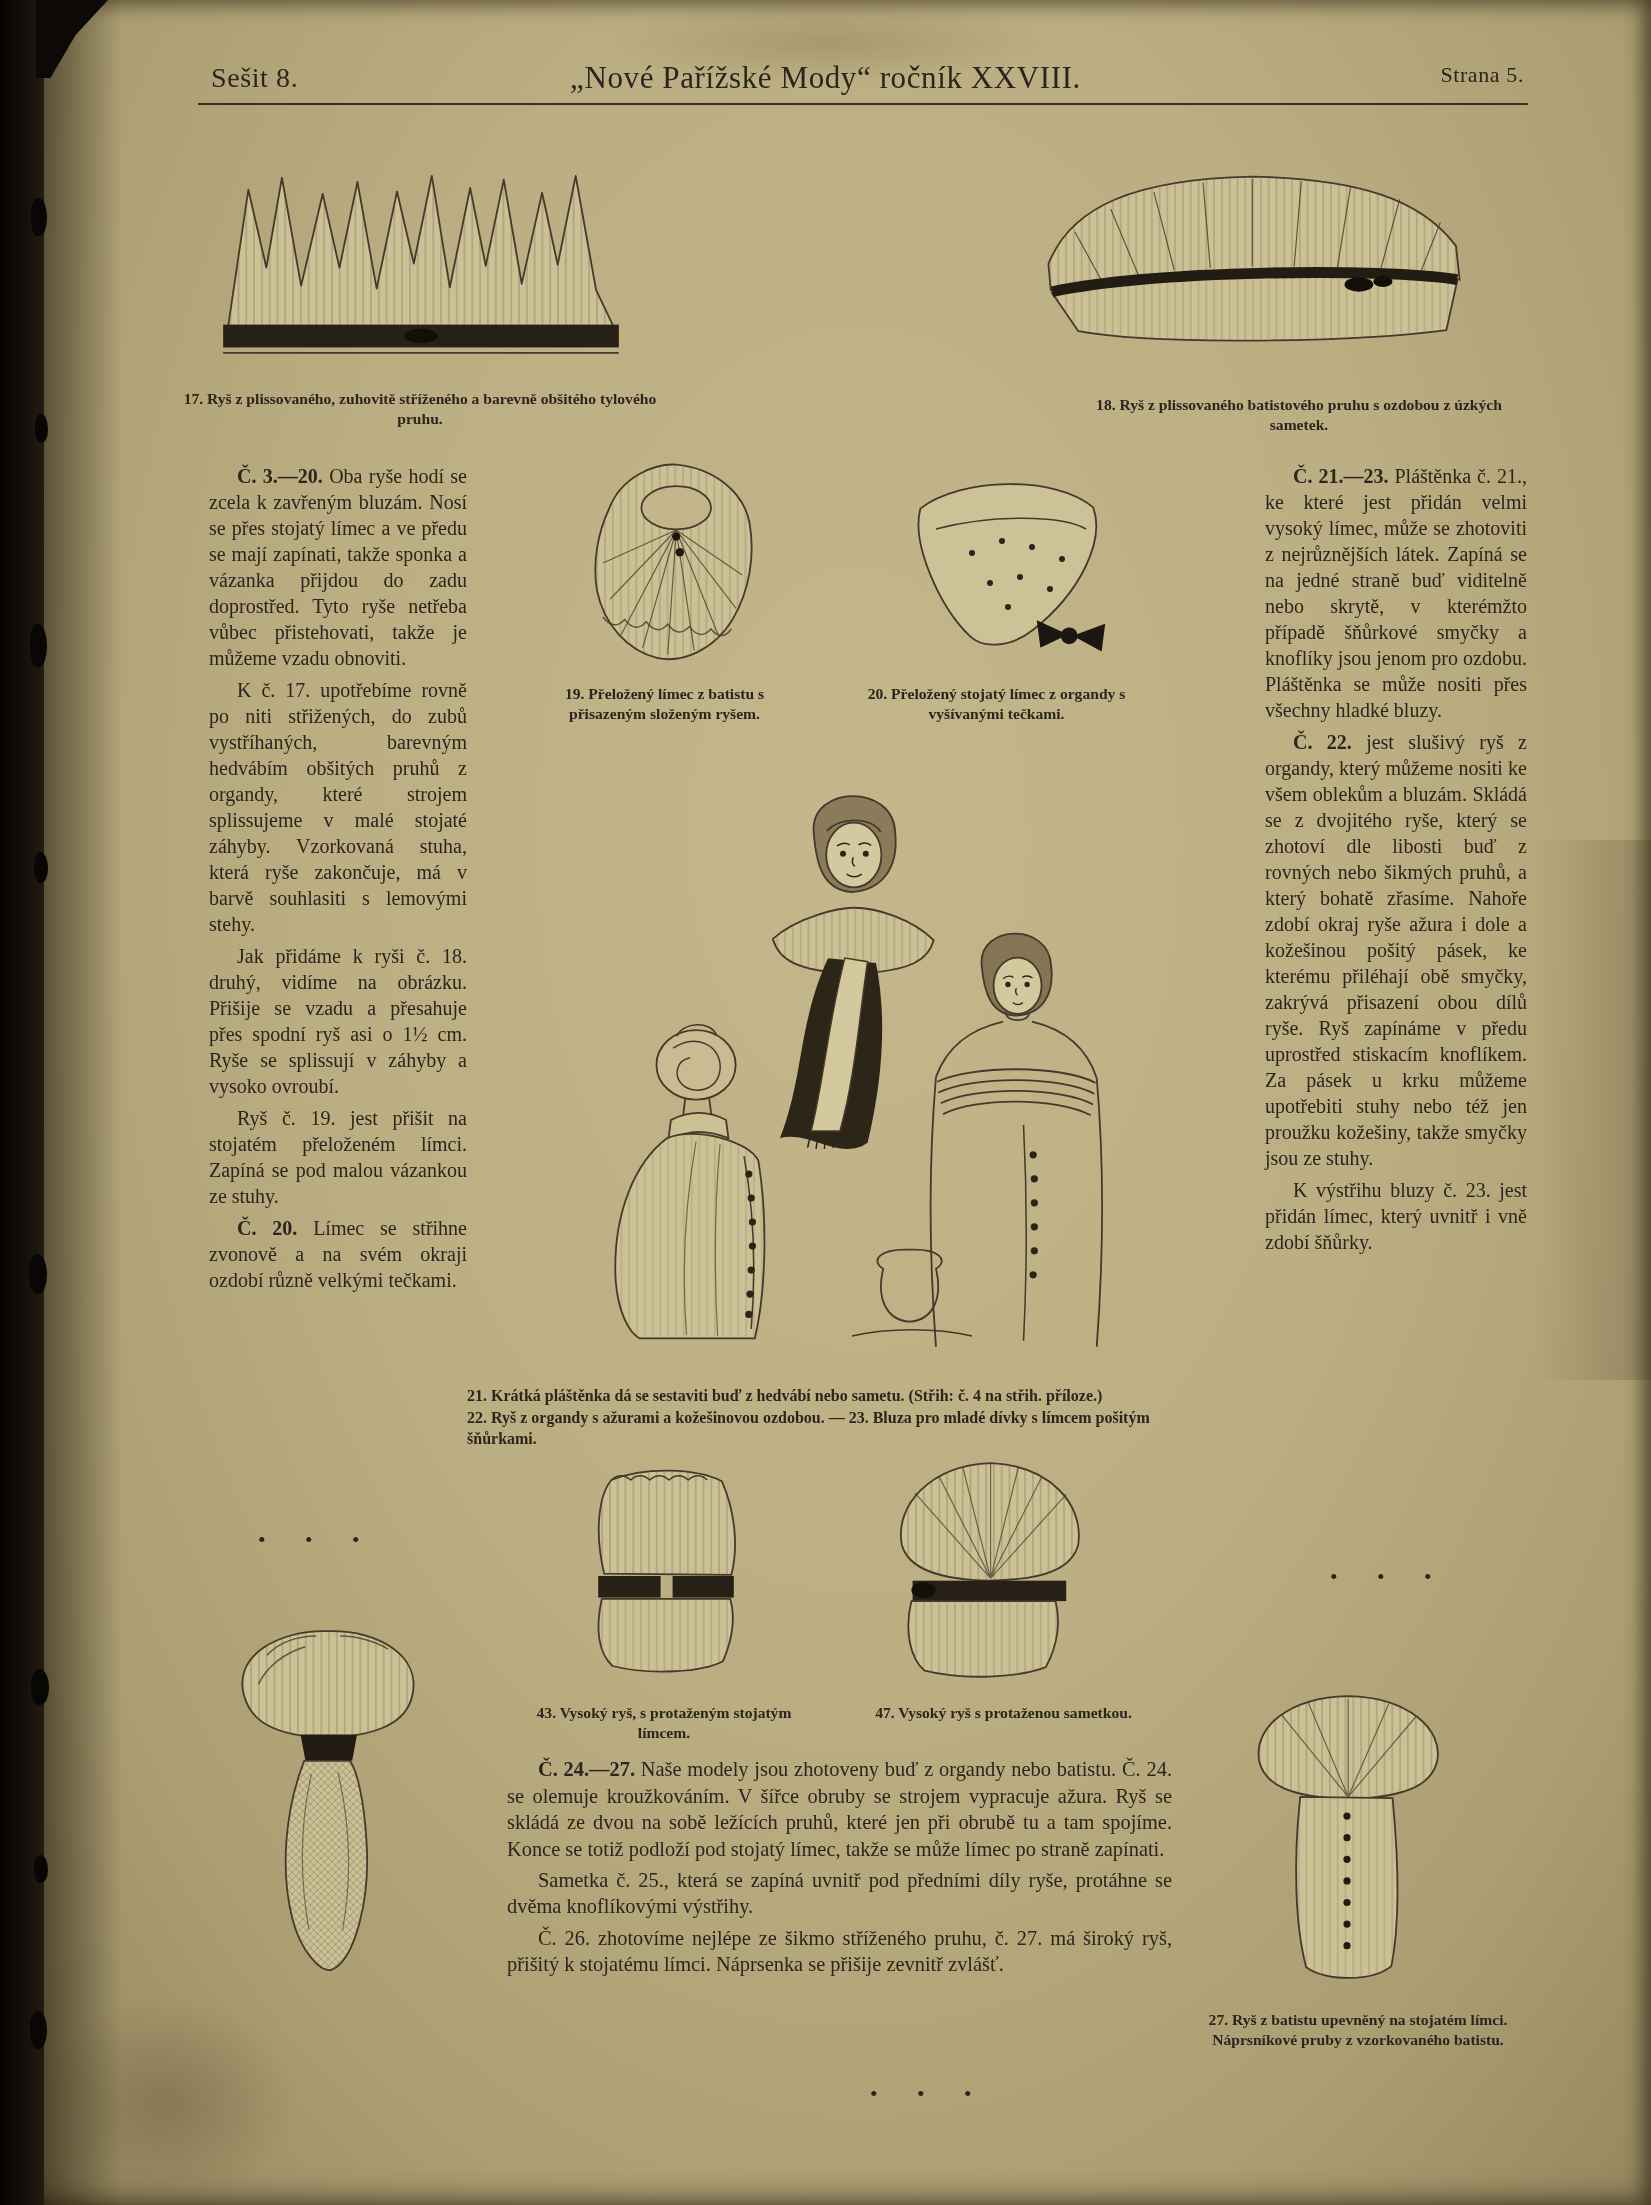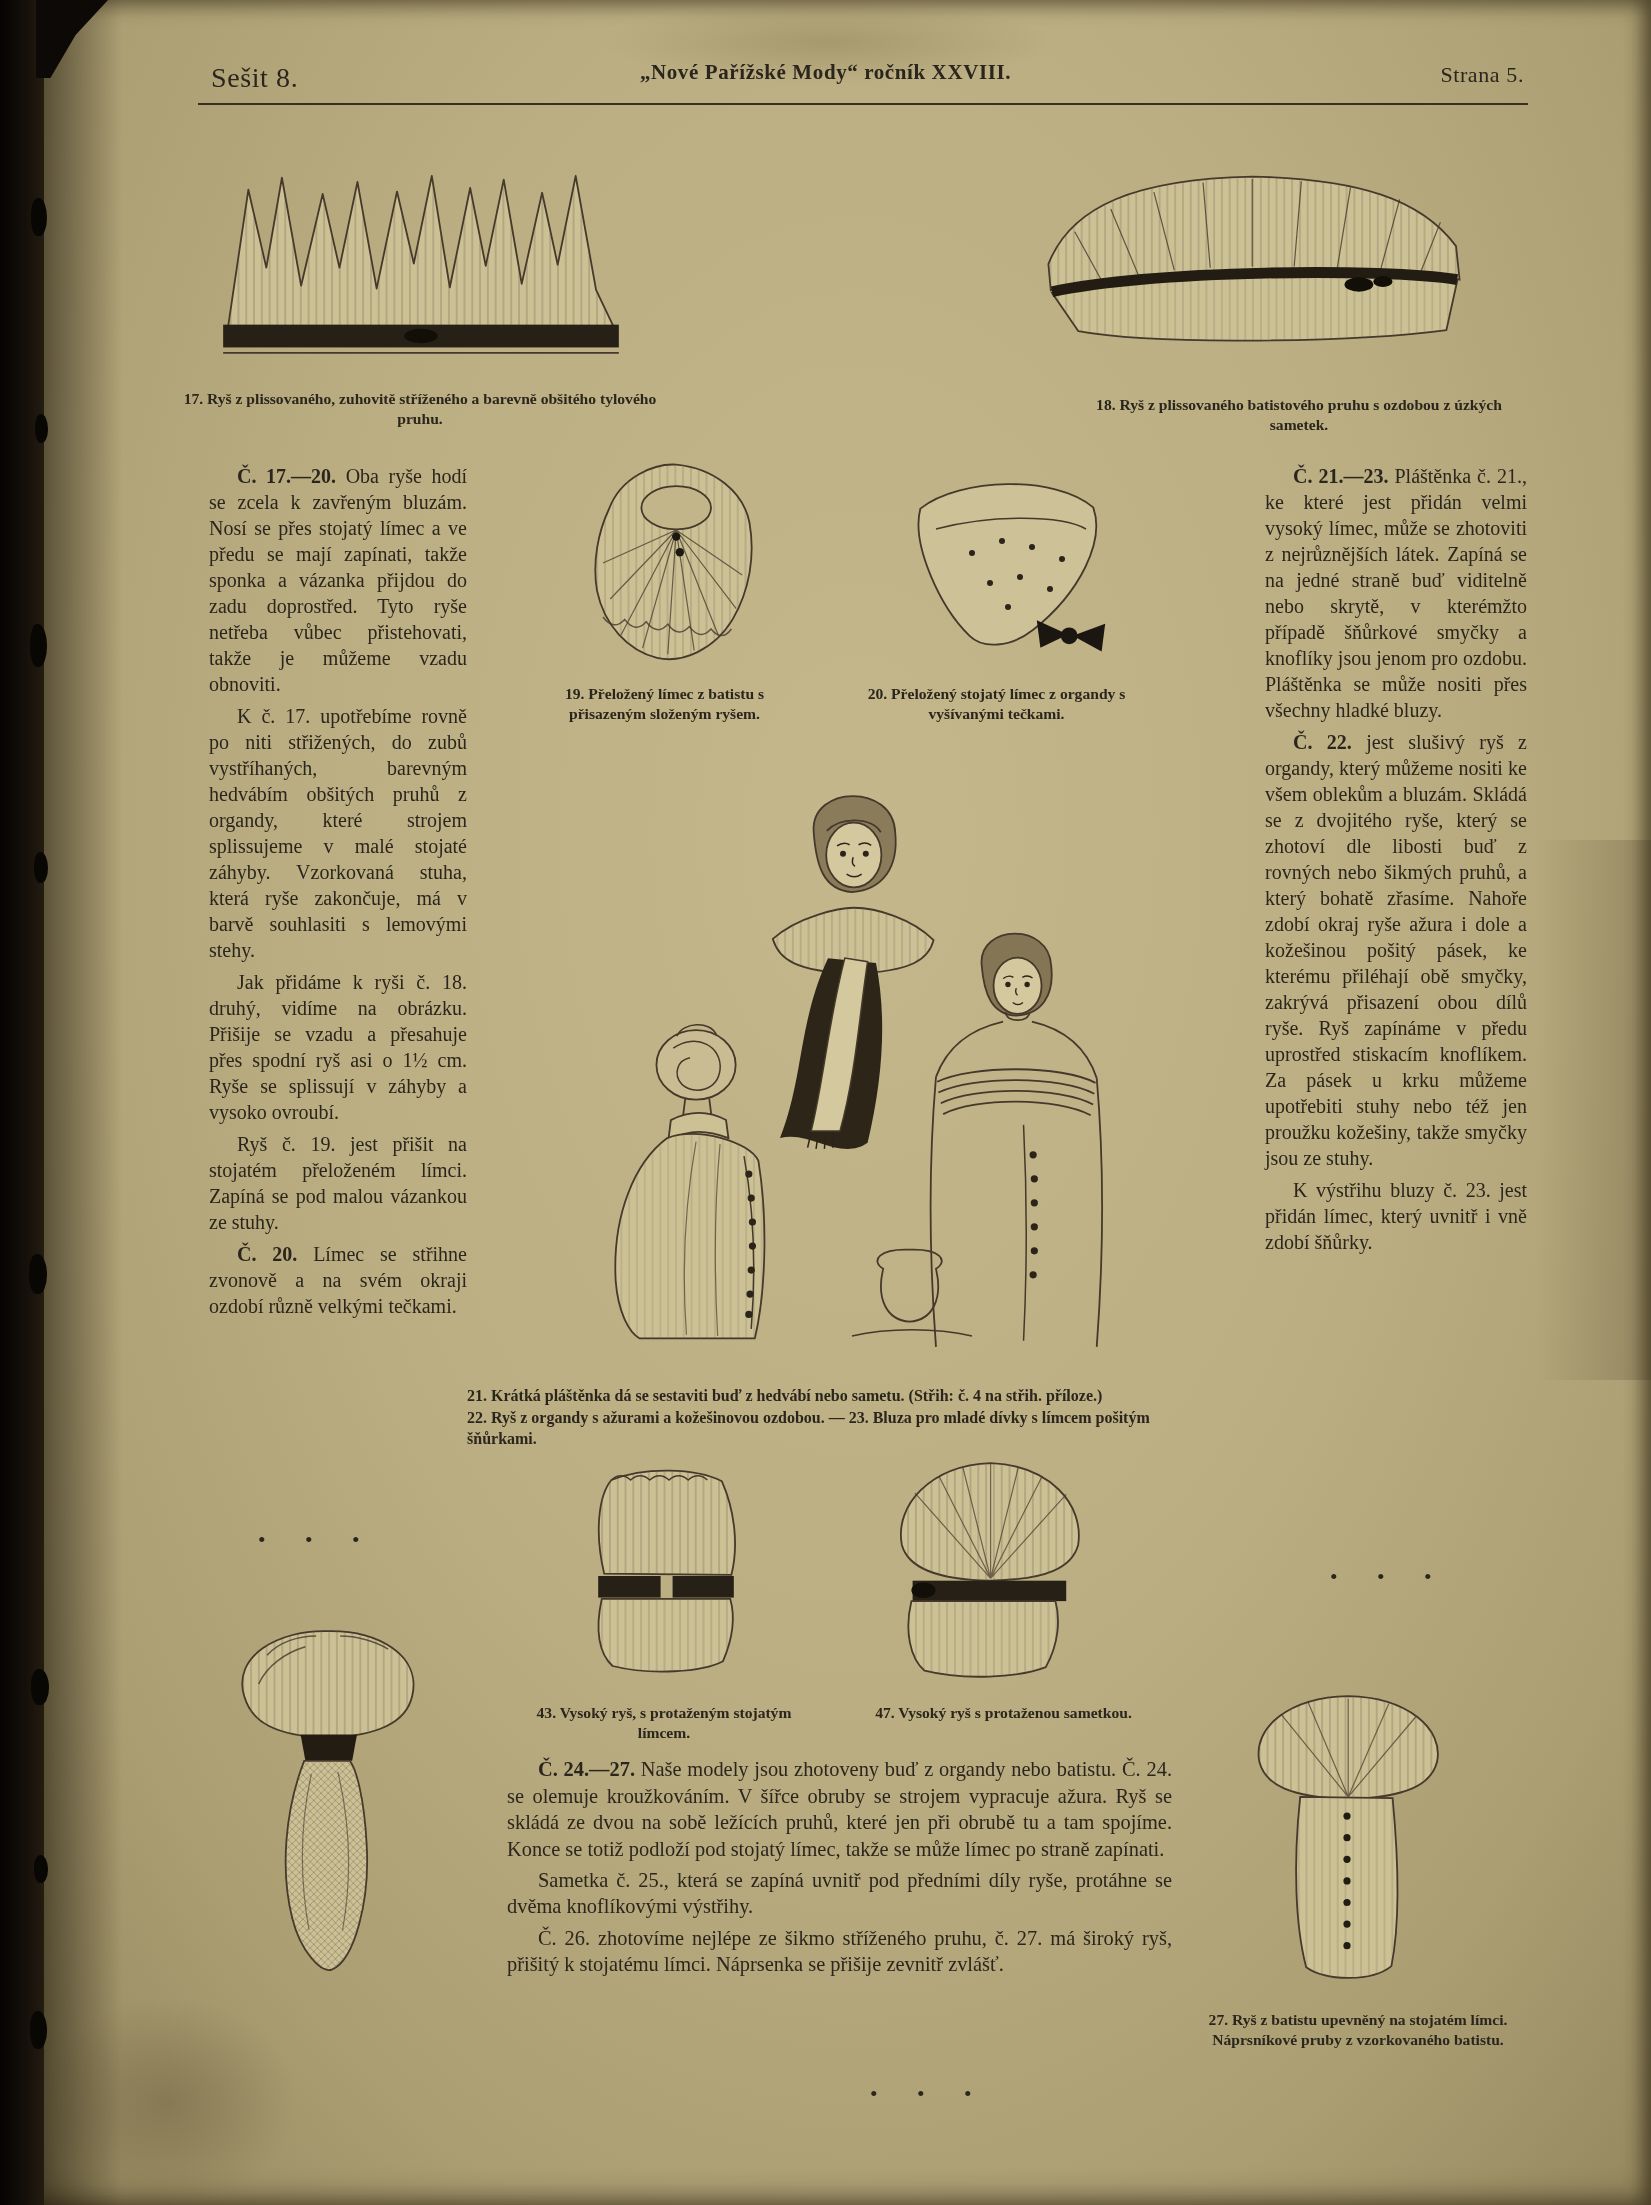--- a/index.html
+++ b/index.html
@@ -16,21 +16,21 @@
   .binding{position:absolute;left:0;top:0;width:44px;height:100%;
     background:linear-gradient(90deg,#050403 0%,#15100a 60%,#241c10 100%);}
   .binding-shadow{position:absolute;left:44px;top:0;width:78px;height:100%;
     background:linear-gradient(90deg,rgba(25,18,6,.55),rgba(25,18,6,0));}
   .blob{position:absolute;background:#090704;border-radius:50% 60% 55% 50%;}
   .corner-mark{position:absolute;left:36px;top:0;width:72px;height:78px;background:#0c0906;
     clip-path:polygon(0 0,100% 0,55% 45%,20% 100%,0 100%);}
   .stain{position:absolute;pointer-events:none;}
 
   .header-left{position:absolute;left:211px;top:62px;font-size:28px;letter-spacing:0.6px;}
-  .header-center{position:absolute;left:50%;transform:translateX(-50%);top:60px;font-size:21px;font-weight:700;letter-spacing:0.6px;white-space:nowrap;}
+  .header-center{position:absolute;left:50%;transform:translateX(-50%);top:60px;font-size:31px;font-weight:400;letter-spacing:0.6px;white-space:nowrap;}
   .header-right{position:absolute;right:127px;top:62px;font-size:22px;letter-spacing:0.6px;}
   .header-rule{position:absolute;left:198px;right:123px;top:103px;height:2.4px;background:#38301f;}
 
   .fig{position:absolute;}
   .fig svg{width:100%;height:100%;display:block;}
 
   .title-block{position:absolute;left:630px;top:179px;width:402px;text-align:center;
     font-weight:700;font-size:40px;line-height:1.22;letter-spacing:0.6px;}
   .title-block .tl{display:block;}
 
@@ -324,21 +324,21 @@
         <circle cx="230" cy="348" r="6"></circle>
           <circle cx="230" cy="384" r="6"></circle>
           <circle cx="230" cy="420" r="6"></circle>
         <circle cx="230" cy="456" r="6"></circle>
       </g>
     </svg>
   </div>
   <div class="caption" id="cap27">27. Ryš z batistu upevněný na stojatém límci. Náprsníkové pruby z vzorkovaného batistu.</div>
 
   <div class="column" id="left-col">
-    <p><span class="lead">Č. 17.—20.</span> <span>Oba ryše hodí se zcela k zavřeným bluzám. Nosí se přes stojatý límec a ve předu se mají zapínati, takže sponka a vázanka přijdou do zadu doprostřed. Tyto ryše netřeba vůbec přistehovati, takže je můžeme vzadu obnoviti.</span></p>
+    <p><span class="lead">Č. 3.—20.</span> <span>Oba ryše hodí se zcela k zavřeným bluzám. Nosí se přes stojatý límec a ve předu se mají zapínati, takže sponka a vázanka přijdou do zadu doprostřed. Tyto ryše netřeba vůbec přistehovati, takže je můžeme vzadu obnoviti.</span></p>
     <p><span class="lead"></span> <span>K č. 17. upotřebíme rovně po niti střižených, do zubů vystříhaných, barevným hedvábím obšitých pruhů z organdy, které strojem splissujeme v malé stojaté záhyby. Vzorkovaná stuha, která ryše zakončuje, má v barvě souhlasiti s lemovými stehy.</span></p>
     <p><span class="lead"></span> <span>Jak přidáme k ryši č. 18. druhý, vidíme na obrázku. Přišije se vzadu a přesahuje přes spodní ryš asi o 1½ cm. Ryše se splissují v záhyby a vysoko ovroubí.</span></p>
     <p><span class="lead"></span> <span>Ryš č. 19. jest přišit na stojatém přeloženém límci. Zapíná se pod malou vázankou ze stuhy.</span></p>
     <p><span class="lead">Č. 20.</span> <span>Límec se střihne zvonově a na svém okraji ozdobí různě velkými tečkami.</span></p>
   </div>
 
   <div class="column" id="right-col">
     <p><span class="lead">Č. 21.—23.</span> <span>Pláštěnka č. 21., ke které jest přidán velmi vysoký límec, může se zhotoviti z nejrůznějších látek. Zapíná se na jedné straně buď viditelně nebo skrytě, v kterémžto případě šňůrkové smyčky a knoflíky jsou jenom pro ozdobu. Pláštěnka se může nositi přes všechny hladké bluzy.</span></p>
     <p><span class="lead">Č. 22.</span> <span>jest slušivý ryš z organdy, který můžeme nositi ke všem oblekům a bluzám. Skládá se z dvojitého ryše, který se zhotoví dle libosti buď z rovných nebo šikmých pruhů, a který bohatě zřasíme. Nahoře zdobí okraj ryše ažura i dole a kožešinou pošitý pásek, ke kterému přiléhají obě smyčky, zakrývá přisazení obou dílů ryše. Ryš zapínáme v předu uprostřed stiskacím knoflíkem. Za pásek u krku můžeme upotřebiti stuhy nebo též jen proužku kožešiny, takže smyčky jsou ze stuhy.</span></p>
     <p><span class="lead"></span> <span>K výstřihu bluzy č. 23. jest přidán límec, který uvnitř i vně zdobí šňůrky.</span></p>

